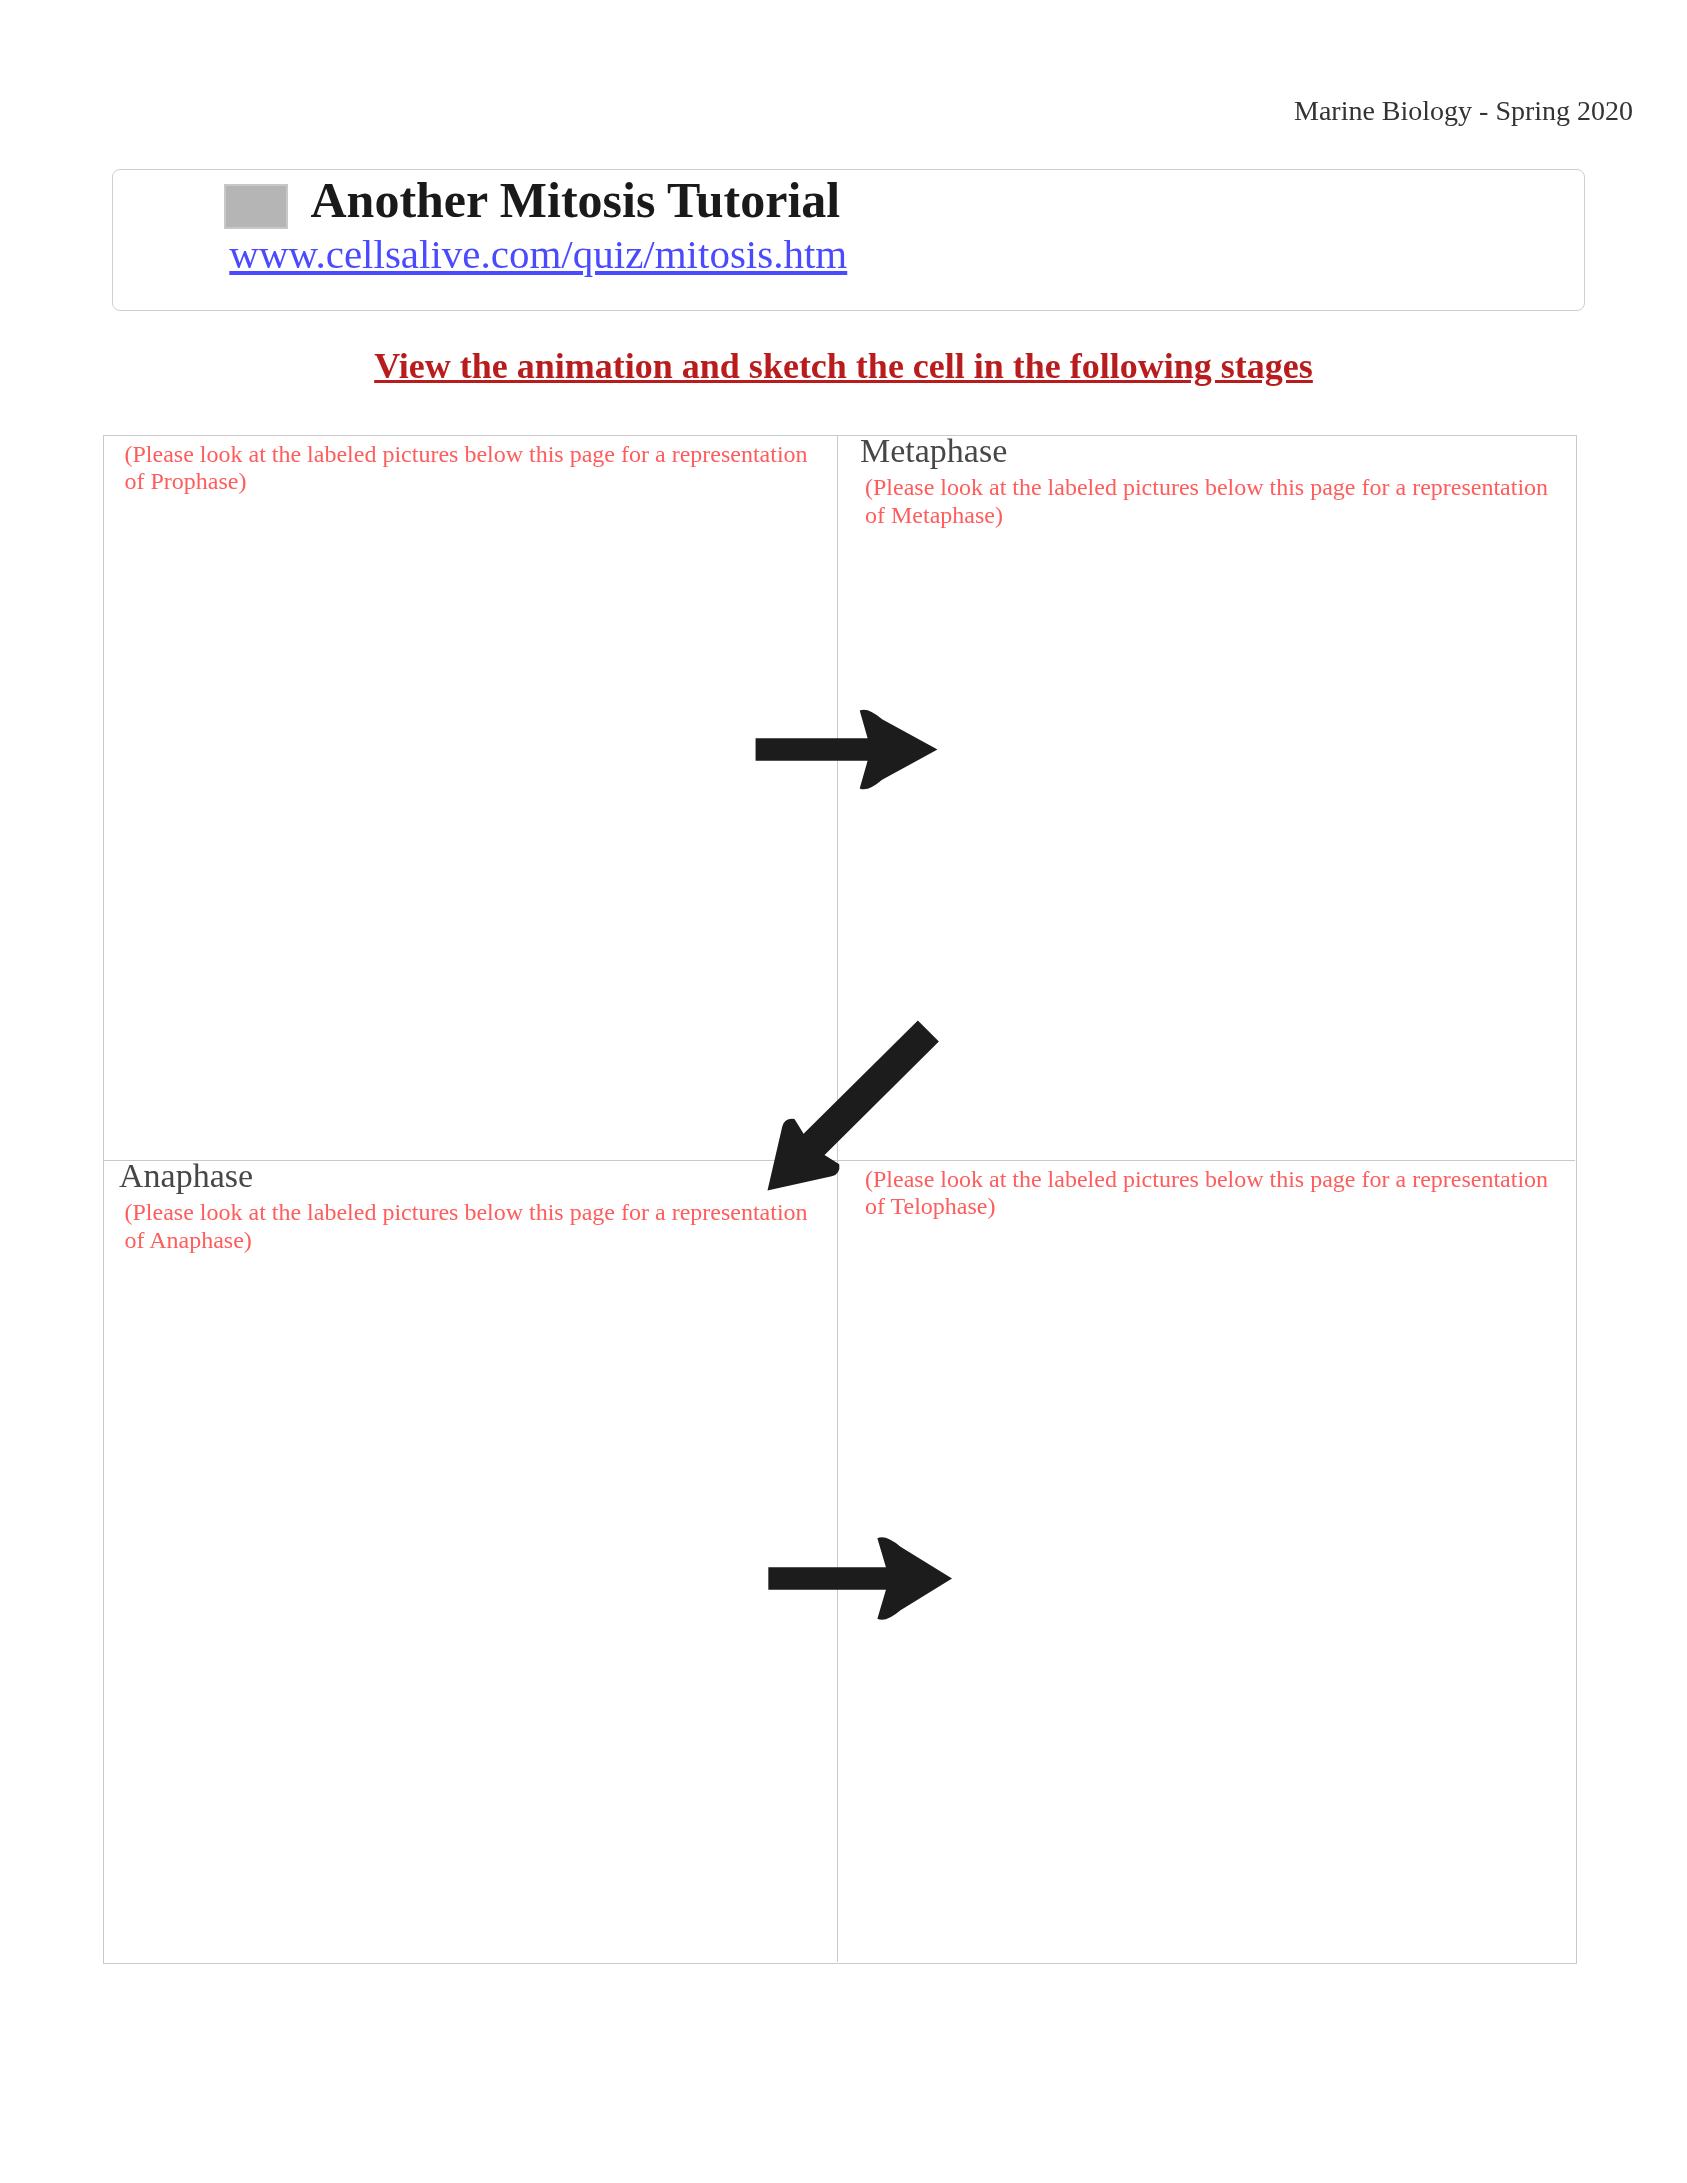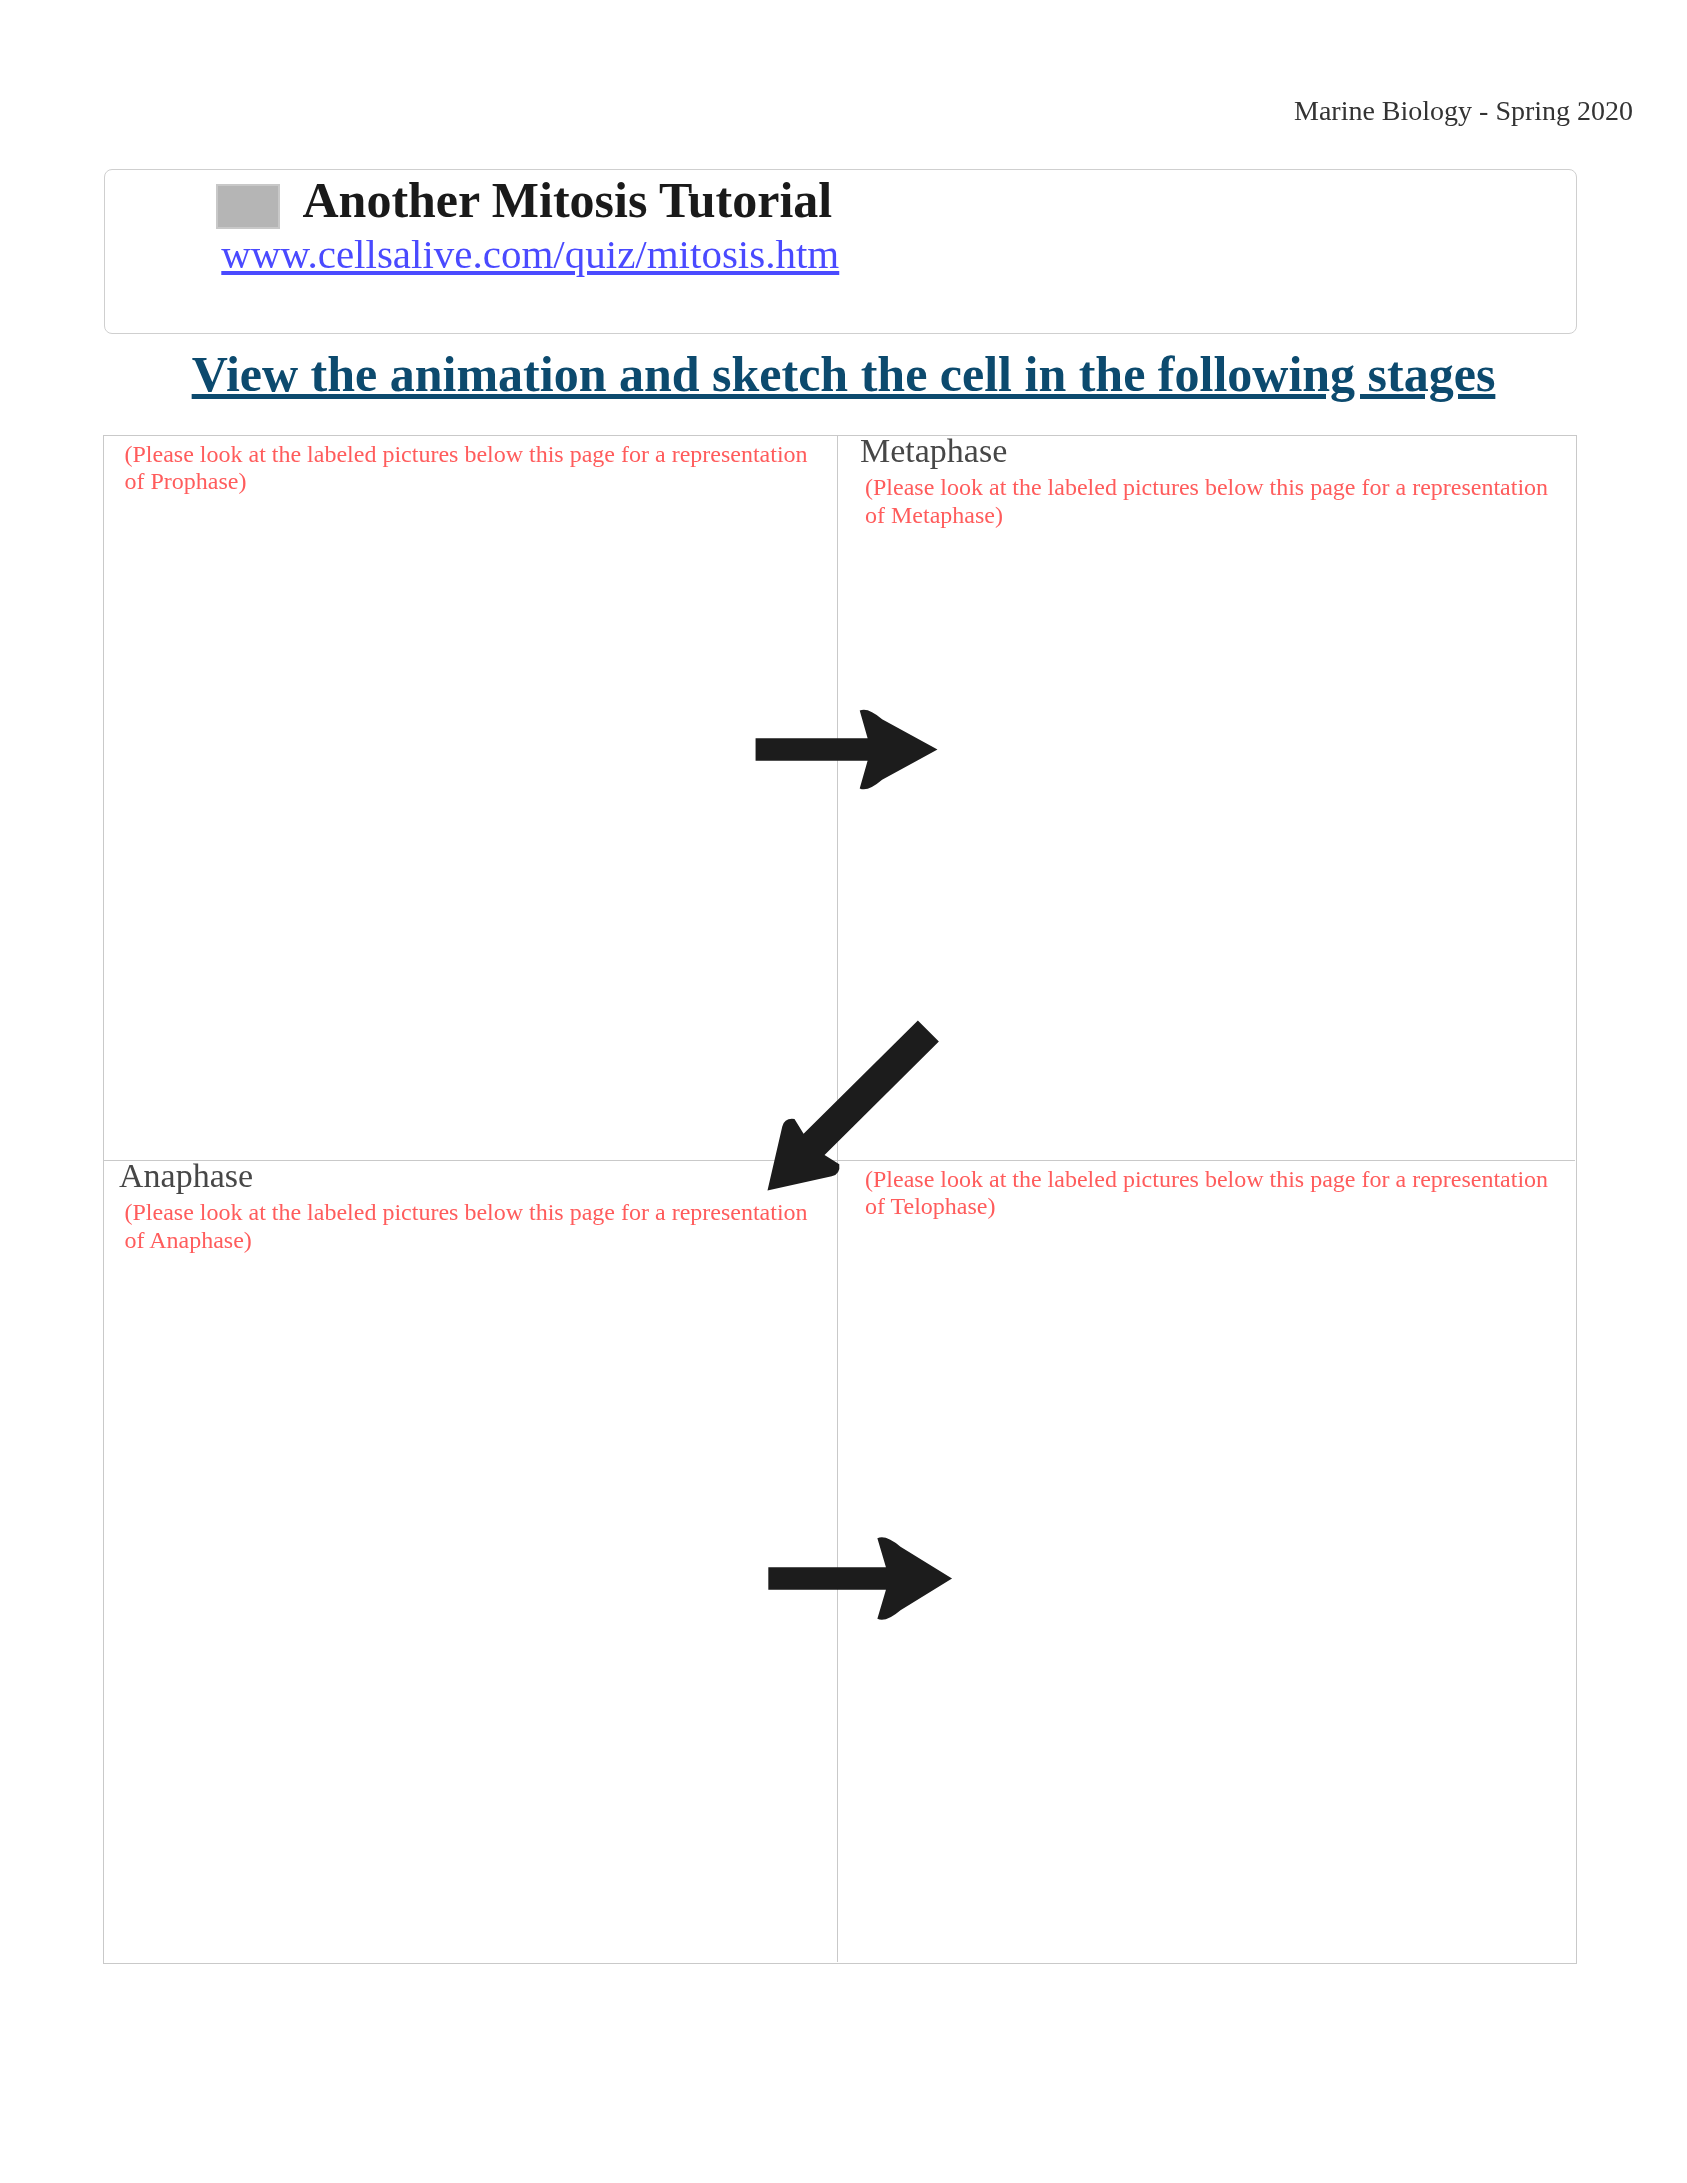--- a/index.html
+++ b/index.html
@@ -6,32 +6,32 @@
   body{
     width:1687px;height:2183px;background:#ffffff;
     font-family:"Liberation Serif", serif;
     -webkit-font-smoothing:antialiased;
   }
   .page{position:relative;width:1687px;height:2183px;overflow:hidden;}
 
   .hdr{position:absolute; left:1294px; top:97px; font-family:"Liberation Serif",serif;
        font-size:28px; color:#333333; line-height:1.0; white-space:nowrap;}
 
-  .linkbox{position:absolute; left:104px; top:169px; width:1473px; height:165px;
+  .linkbox{position:absolute; left:112px; top:169px; width:1473px; height:142px;
            border:1.3px solid #cfcfcf; border-radius:8px; background:#fff; box-sizing:border-box;}
   .lb-inner{position:absolute; left:111px; top:-8px;}
   .lb-title{display:flex; align-items:flex-end; font-weight:bold; font-size:50px;
             color:#1a1a1a; font-family:"Liberation Serif",serif; line-height:1.0; height:60px;}
   .lb-icon{width:64px;height:45px;background:#b5b5b5;border:2px solid #c8c8c8;box-sizing:border-box;display:inline-block;margin-right:22.5px;margin-bottom:-7.3px;position:relative;}
   .lb-title-text{margin-bottom:-2.6px;}
   .lb-url{margin-top:12px; margin-left:5.3px; font-size:41px; color:#4a4aff; text-decoration:underline;
           font-family:"Liberation Serif",serif; line-height:1.0;}
 
   .instr{position:absolute; left:0; top:345px; width:1687px; text-align:center;
-         font-weight:bold; font-size:50px; color:#0c4a6e;
+         font-weight:bold; font-size:36px; color:#b91c1c;
          font-family:"Liberation Serif",serif; text-decoration:underline;}
 
   .grid{position:absolute; left:103px; top:435px; width:1474px; height:1529px;
         border:1.3px solid #c9c9c9; box-sizing:border-box;}
   .vline{position:absolute; left:733px; top:0; width:1.3px; height:1526px; background:#c9c9c9;}
   .hline{position:absolute; left:0; top:724px; width:1471px; height:1.3px; background:#c9c9c9;}
 
   .cell{position:absolute;}
   .c-tl{left:0;top:0;width:733px;}
   .c-tr{left:734px;top:0;width:737px;}

